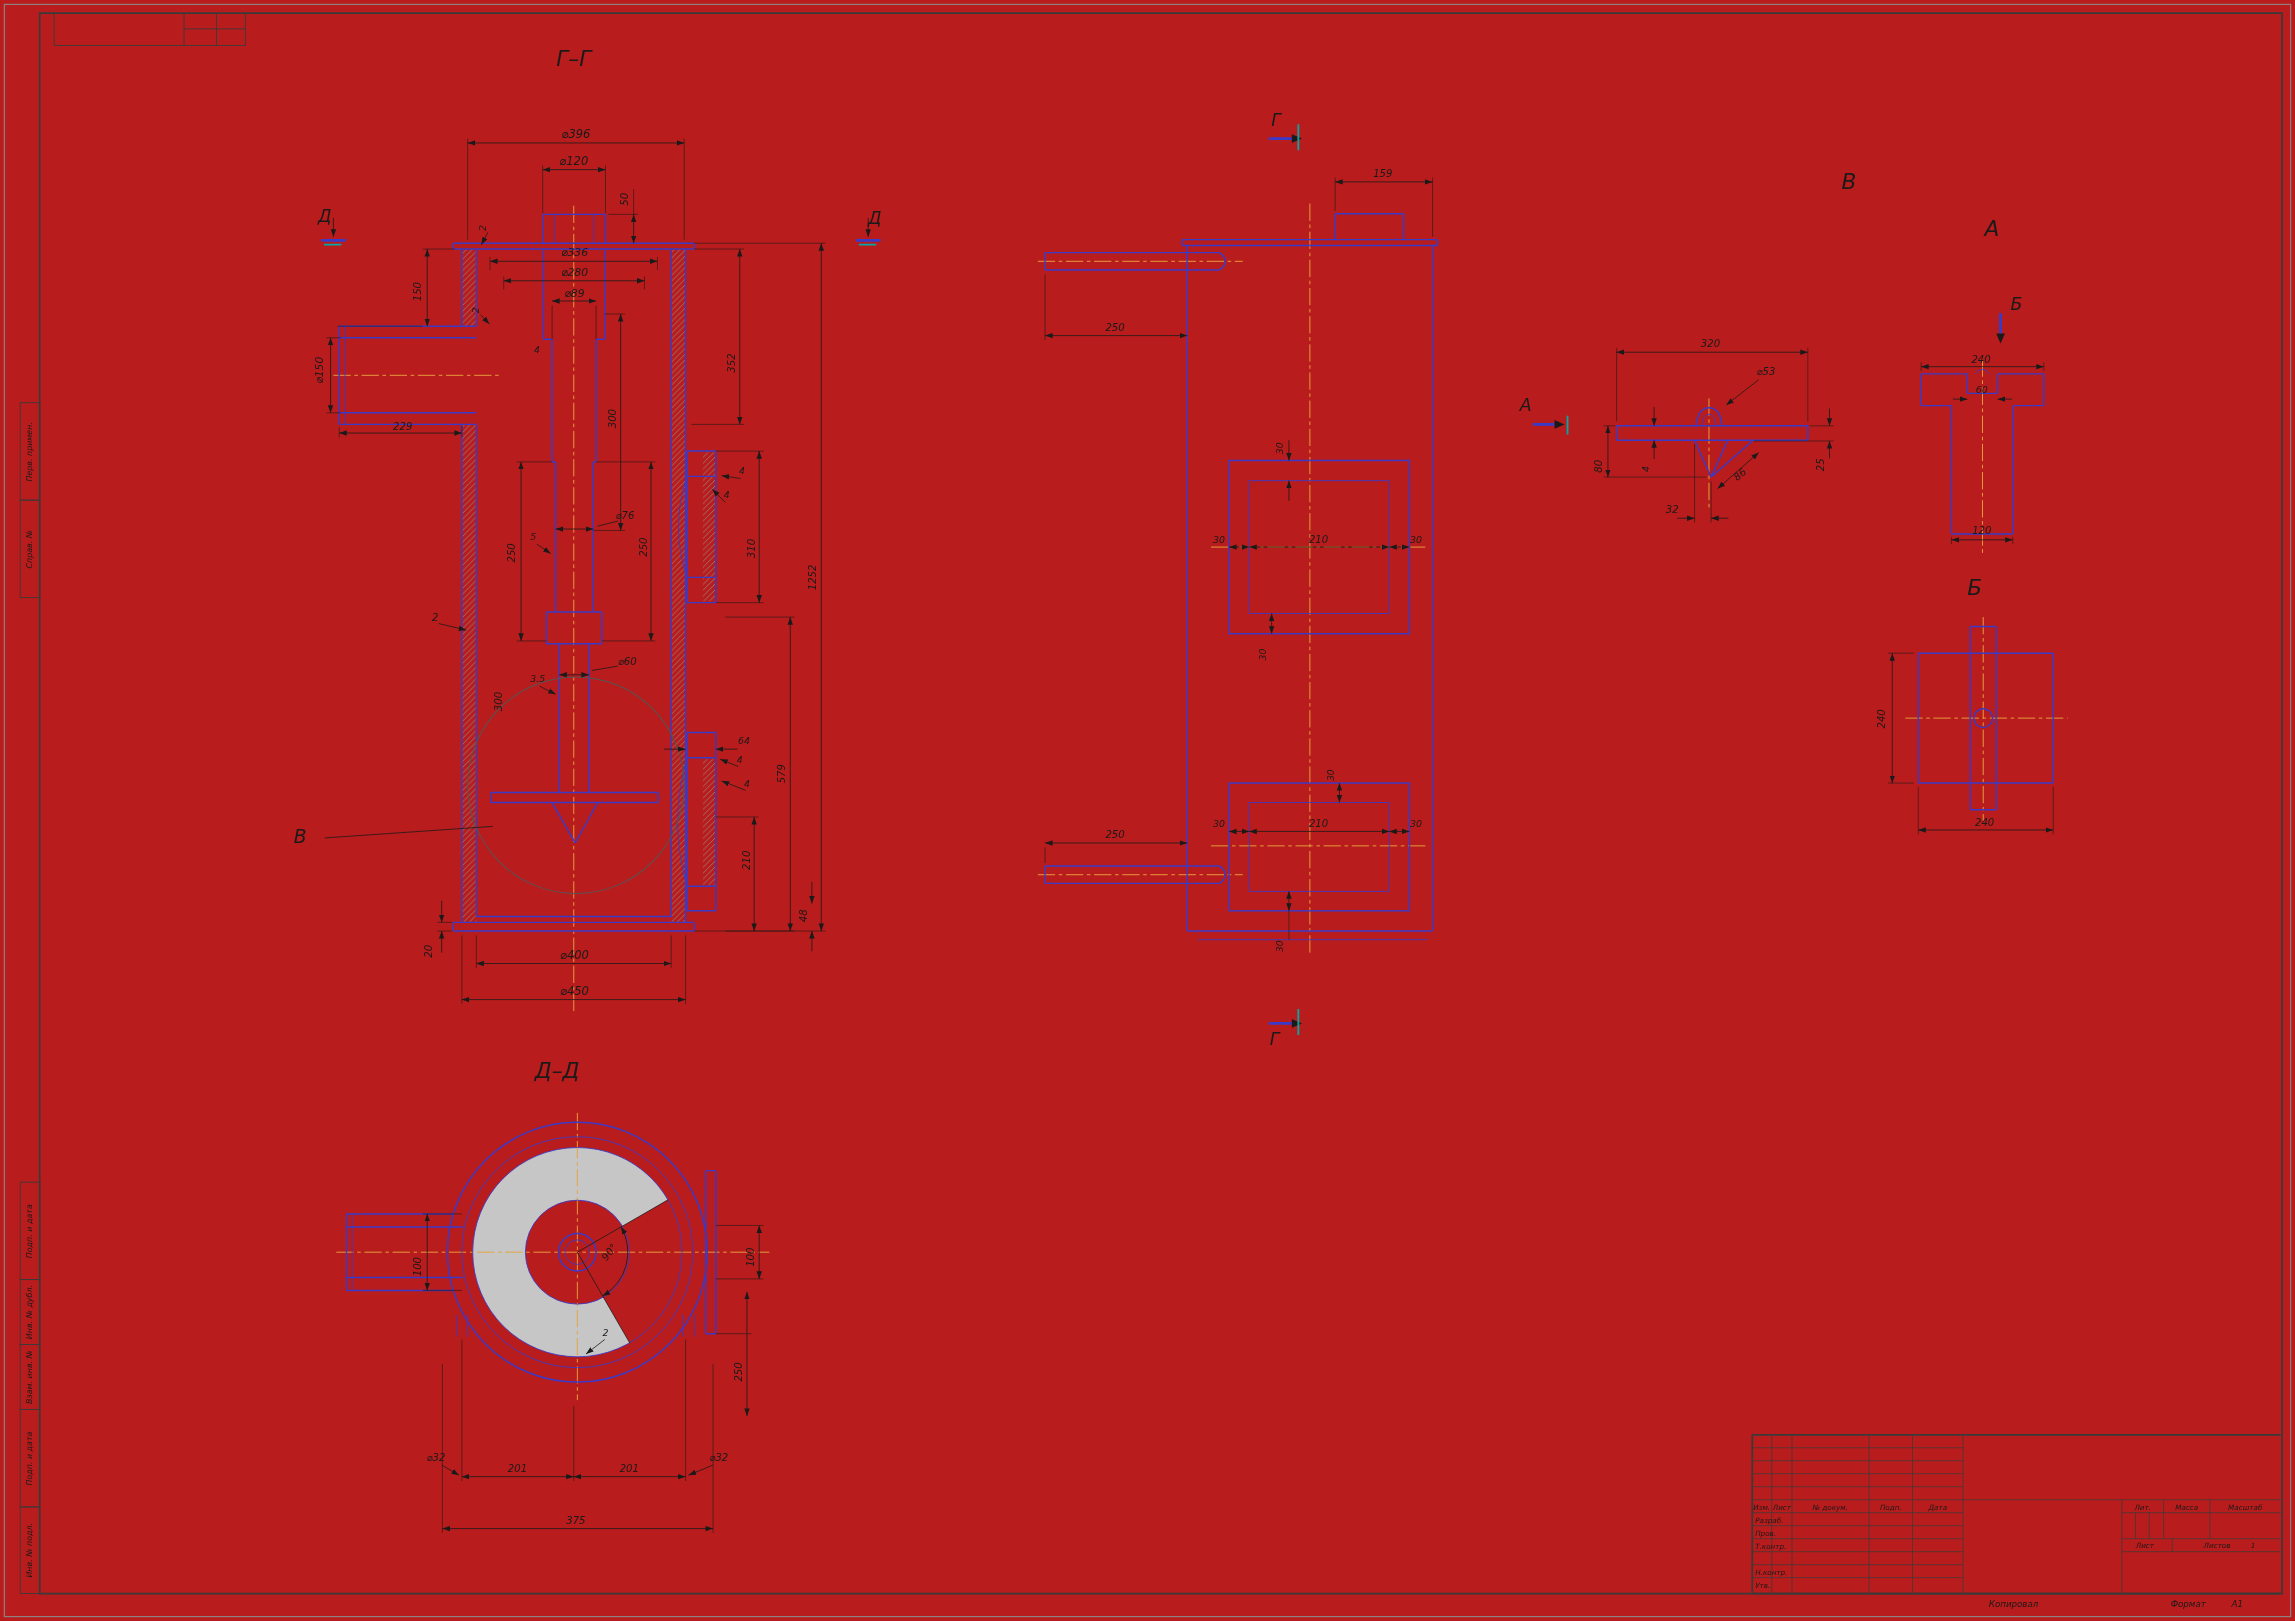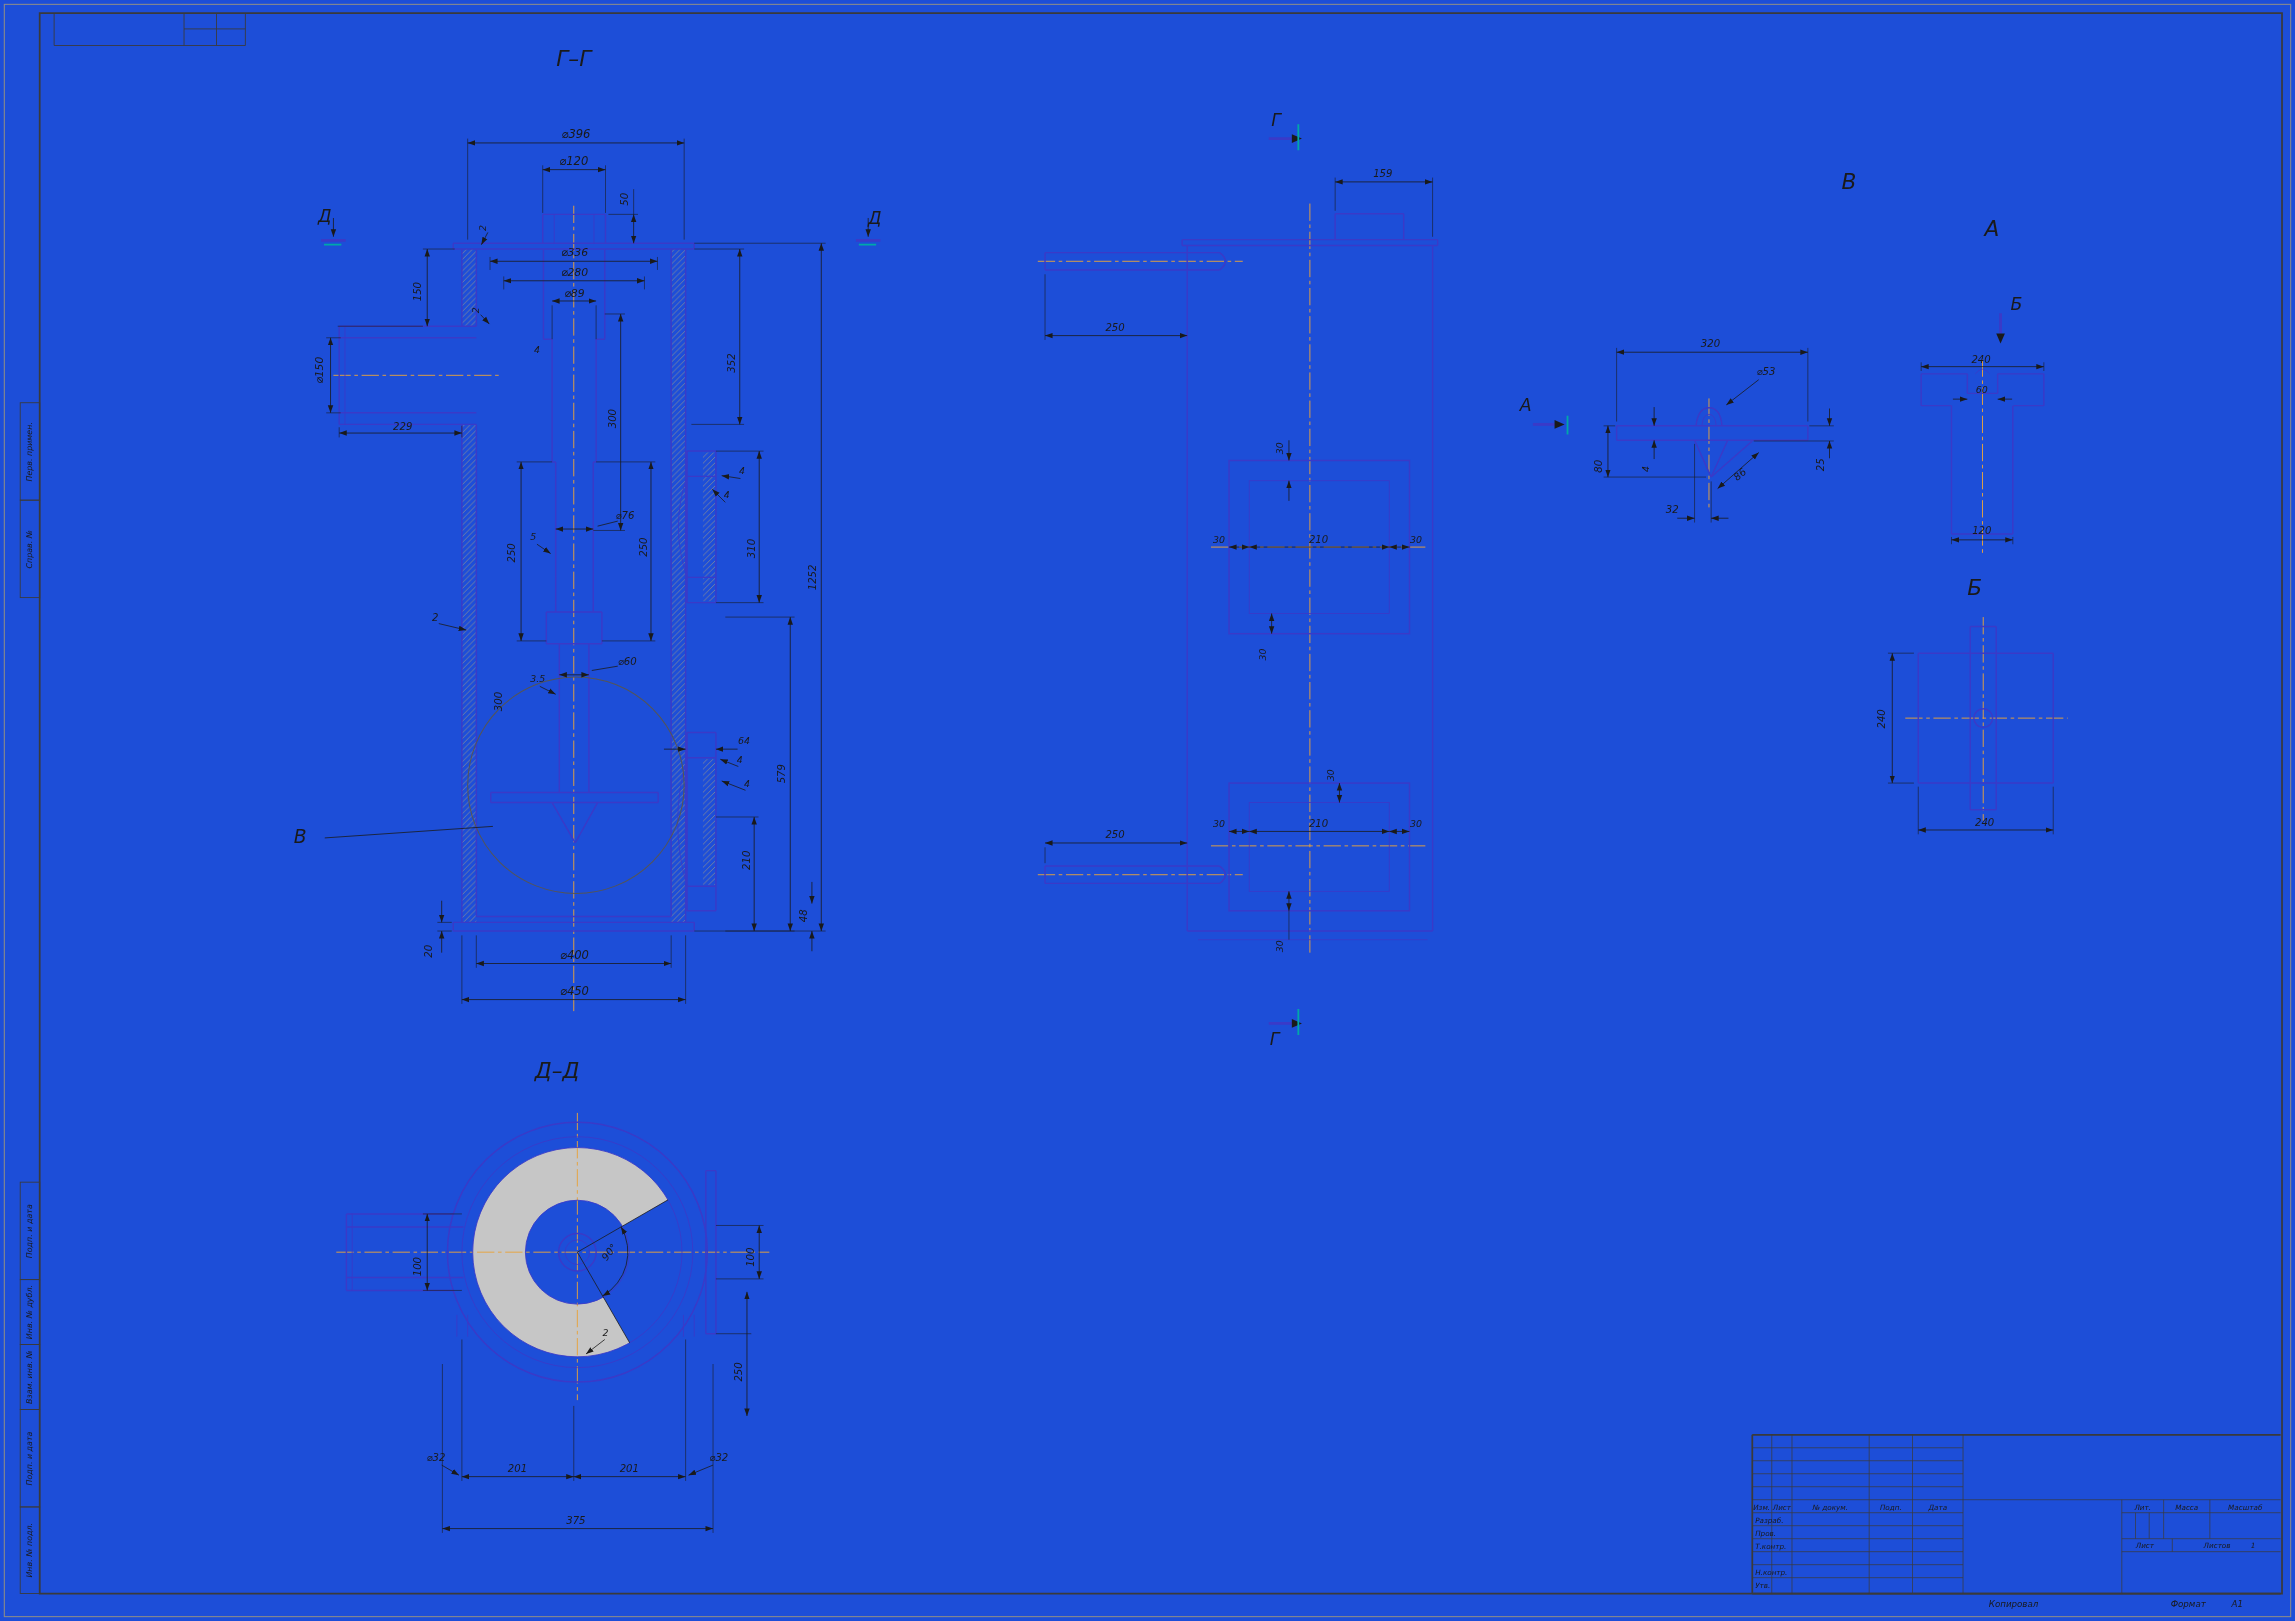--- a/index.html
+++ b/index.html
@@ -1,16 +1,16 @@
 <!DOCTYPE html>
 <html style="--contour: #3a3ac8; --dim: #1a1a1a; --axis: #e8a33d; --teal: #00a8a8; --grayfill: #c6c6c6; --hatch: #8f8f8f;font-size:11.5px"><head>
 <meta charset="utf-8">
 <style>
   html,body{margin:0;padding:0;background:#fff;}
-  #sheet{position:relative;width:2295px;height:1621px;background:#1d4ed8;overflow:hidden;}
+  #sheet{position:relative;width:2295px;height:1621px;background:#b91c1c;overflow:hidden;}
   svg{position:absolute;left:0;top:0;}
   svg text{font-family:"DejaVu Sans",sans-serif;font-style:italic;fill:var(--dim,#1a1a1a);}
   .vt{font-size:30px;}
   .c{stroke:var(--contour,#3a3ac8);stroke-width:2;fill:none;}
   .c1{stroke:var(--contour,#3a3ac8);stroke-width:1.2;fill:none;}
   .cthick{stroke:var(--contour,#3a3ac8);stroke-width:4;fill:none;}
   .d{stroke:var(--dim,#1a1a1a);stroke-width:1.1;fill:none;}
   .e{stroke:var(--dim,#1a1a1a);stroke-width:0.8;fill:none;}
   .ax{stroke:var(--axis,#e8a33d);stroke-width:1.3;fill:none;stroke-dasharray:24 5 5 5;}
   .teal{stroke:var(--teal,#00a8a8);stroke-width:2.5;fill:none;}

